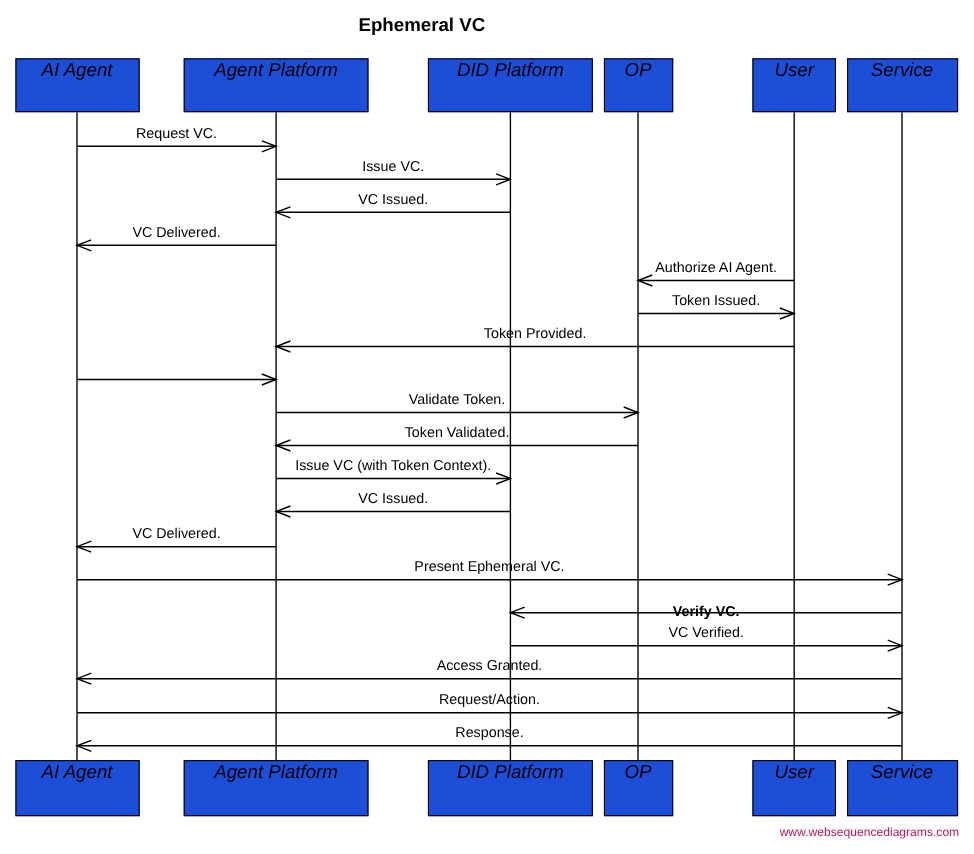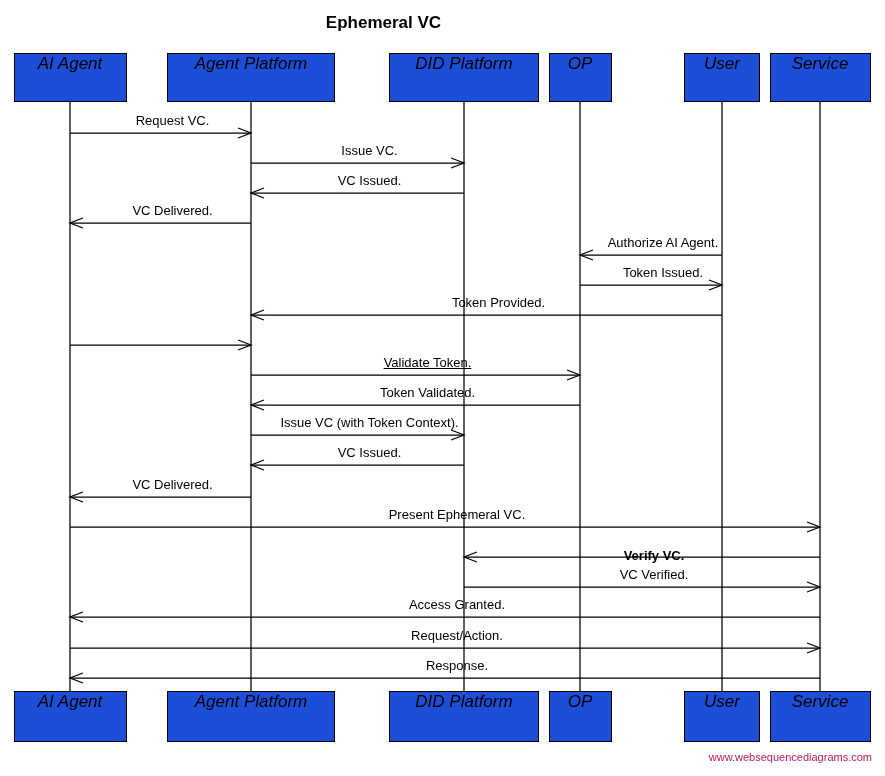--- a/index.html
+++ b/index.html
@@ -45,21 +45,20 @@
     font-style: italic;
   }
   .msg-label {
     position: absolute;
     width: 320px;
     text-align: center;
     font-size: 13px;
     color: #000000;
     white-space: nowrap;
     line-height: 16px;
-    padding-left: 12px;
   }
   #footer-watermark {
     position: absolute;
     right: 13px;
     top: 751px;
     font-size: 11px;
     color: #be185d;
     white-space: nowrap;
   }
 </style>
@@ -151,21 +150,21 @@
     <div class="actor-box" style="left: 769.5px; top: 691px; width: 101px; height: 51px;">
       <span>Service</span>
     </div>
     <div class="msg-label" style="left: 0.5px; top: 113px;">Request VC.</div>
     <div class="msg-label" style="left: 197.5px; top: 143px;">Issue VC.</div>
     <div class="msg-label" style="left: 197.5px; top: 173px;">VC Issued.</div>
     <div class="msg-label" style="left: 0.5px; top: 203px;">VC Delivered.</div>
     <div class="msg-label" style="left: 491px; top: 235px;">Authorize AI Agent.</div>
     <div class="msg-label" style="left: 491px; top: 265px;">Token Issued.</div>
     <div class="msg-label" style="left: 326.5px; top: 295px;">Token Provided.</div>
-    <div class="msg-label" style="left: 255.5px; top: 355px; text-decoration: underline;">Validate Token.</div>
+    <div class="msg-label" style="left: 255.5px; top: 355px;">Validate Token.</div>
     <div class="msg-label" style="left: 255.5px; top: 385px;">Token Validated.</div>
     <div class="msg-label" style="left: 197.5px; top: 415px;">Issue VC (with Token Context).</div>
     <div class="msg-label" style="left: 197.5px; top: 445px;">VC Issued.</div>
     <div class="msg-label" style="left: 0.5px; top: 477px;">VC Delivered.</div>
     <div class="msg-label" style="left: 285px; top: 507px;">Present Ephemeral VC.</div>
     <div class="msg-label" style="left: 482px; top: 548px; font-weight: bold;">Verify VC.</div>
     <div class="msg-label" style="left: 482px; top: 567px;">VC Verified.</div>
     <div class="msg-label" style="left: 285px; top: 597px;">Access Granted.</div>
     <div class="msg-label" style="left: 285px; top: 628px;">Request/Action.</div>
     <div class="msg-label" style="left: 285px; top: 658px;">Response.</div>

